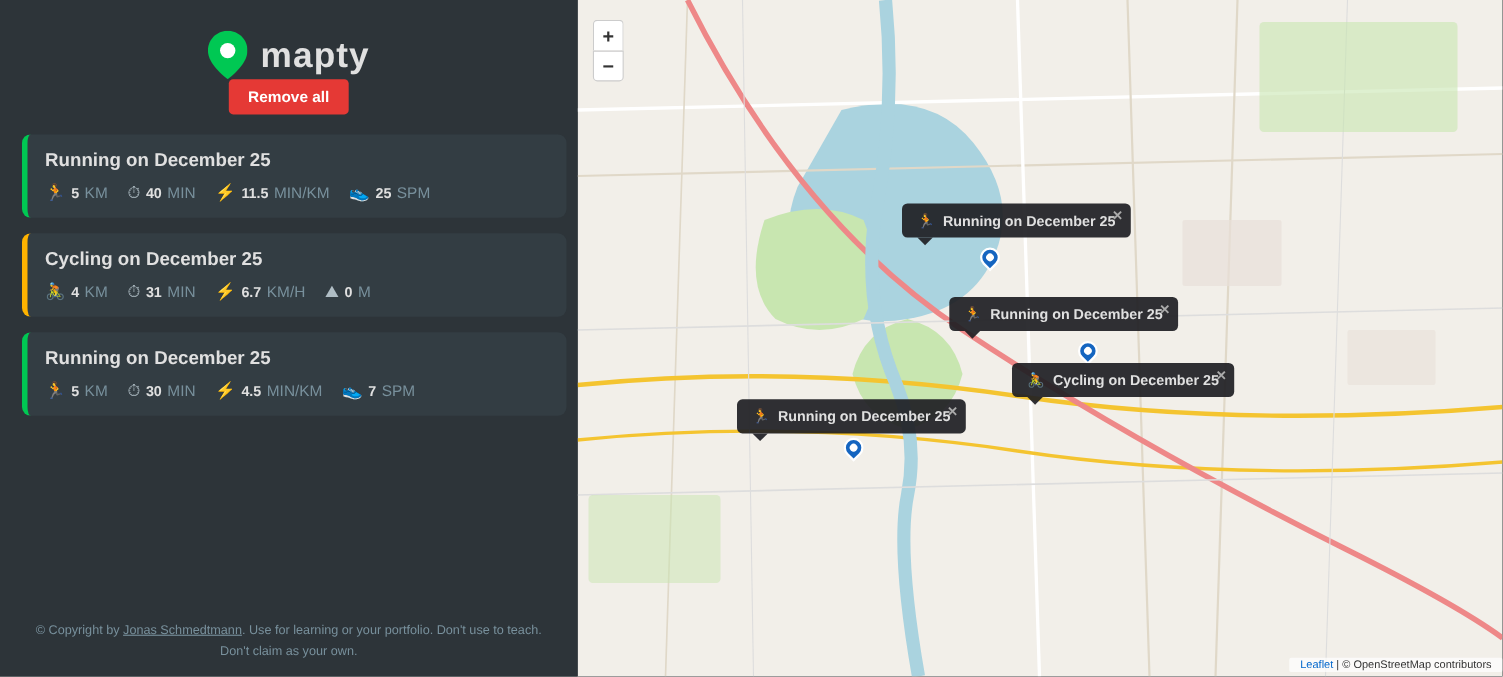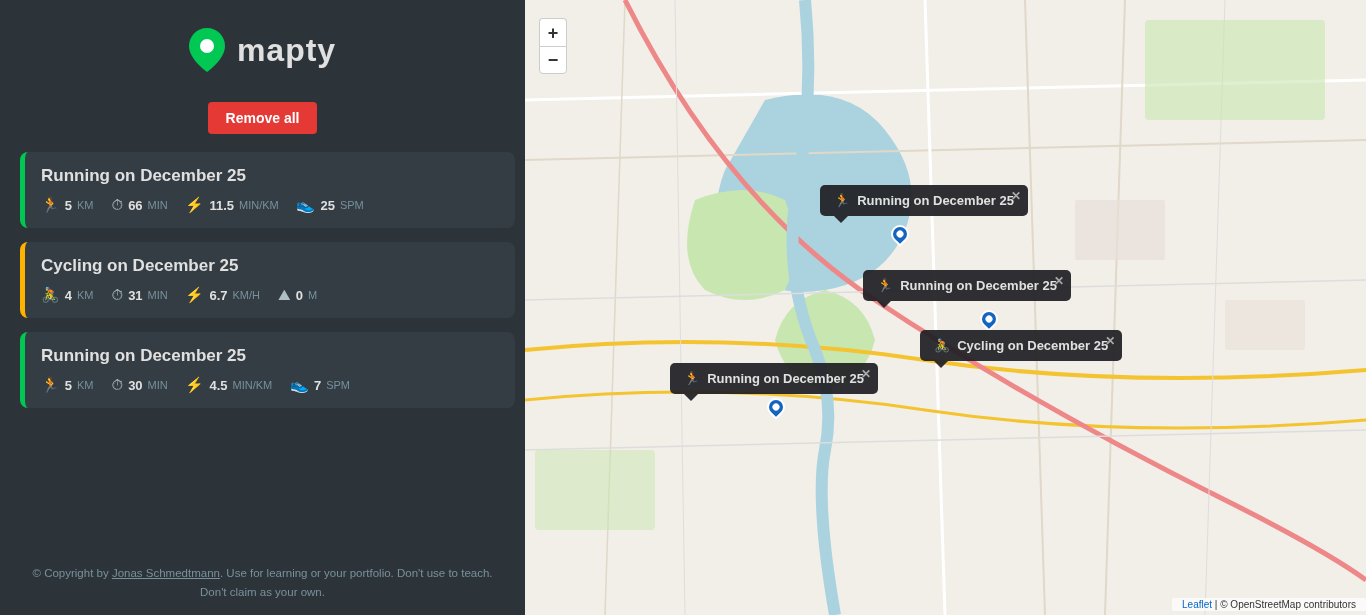--- a/index.html
+++ b/index.html
@@ -16,21 +16,20 @@
       padding: 0;
       height: 615px;
       position: relative;
     }
 
     .logo-area {
       display: flex;
       align-items: center;
       gap: 12px;
       margin-top: 28px;
-      margin-bottom: 30px;
     }
 
     .logo-icon {
       width: 36px;
       height: 44px;
     }
 
     .logo-text {
       font-size: 32px;
       font-weight: 600;
@@ -107,21 +106,21 @@
       font-size: 15px;
     }
 
     .stat-value {
       color: #e0e0e0;
       font-weight: 600;
     }
 
     .stat-unit {
       color: #78909c;
-      font-size: 11px;
+      font-size: 14px;
       text-transform: uppercase;
     }
 
     .copyright {
       font-size: 11.5px;
       color: #78909c;
       text-align: center;
       padding: 10px 20px 14px;
       line-height: 1.6;
     }
@@ -265,21 +264,21 @@
     <div class="workout-card" style="border-left-color: #00c853;">
       <div class="workout-title">Running on December 25</div>
       <div class="workout-stats">
         <span class="stat">
           <span class="stat-icon">🏃</span>
           <span class="stat-value">5</span>
           <span class="stat-unit">KM</span>
         </span>
         <span class="stat">
           <span class="stat-icon">⏱</span>
-          <span class="stat-value">66</span>
+          <span class="stat-value">40</span>
           <span class="stat-unit">MIN</span>
         </span>
         <span class="stat">
           <span class="stat-icon">⚡</span>
           <span class="stat-value">11.5</span>
           <span class="stat-unit">MIN/KM</span>
         </span>
         <span class="stat">
           <span class="stat-icon">👟</span>
           <span class="stat-value">25</span>

